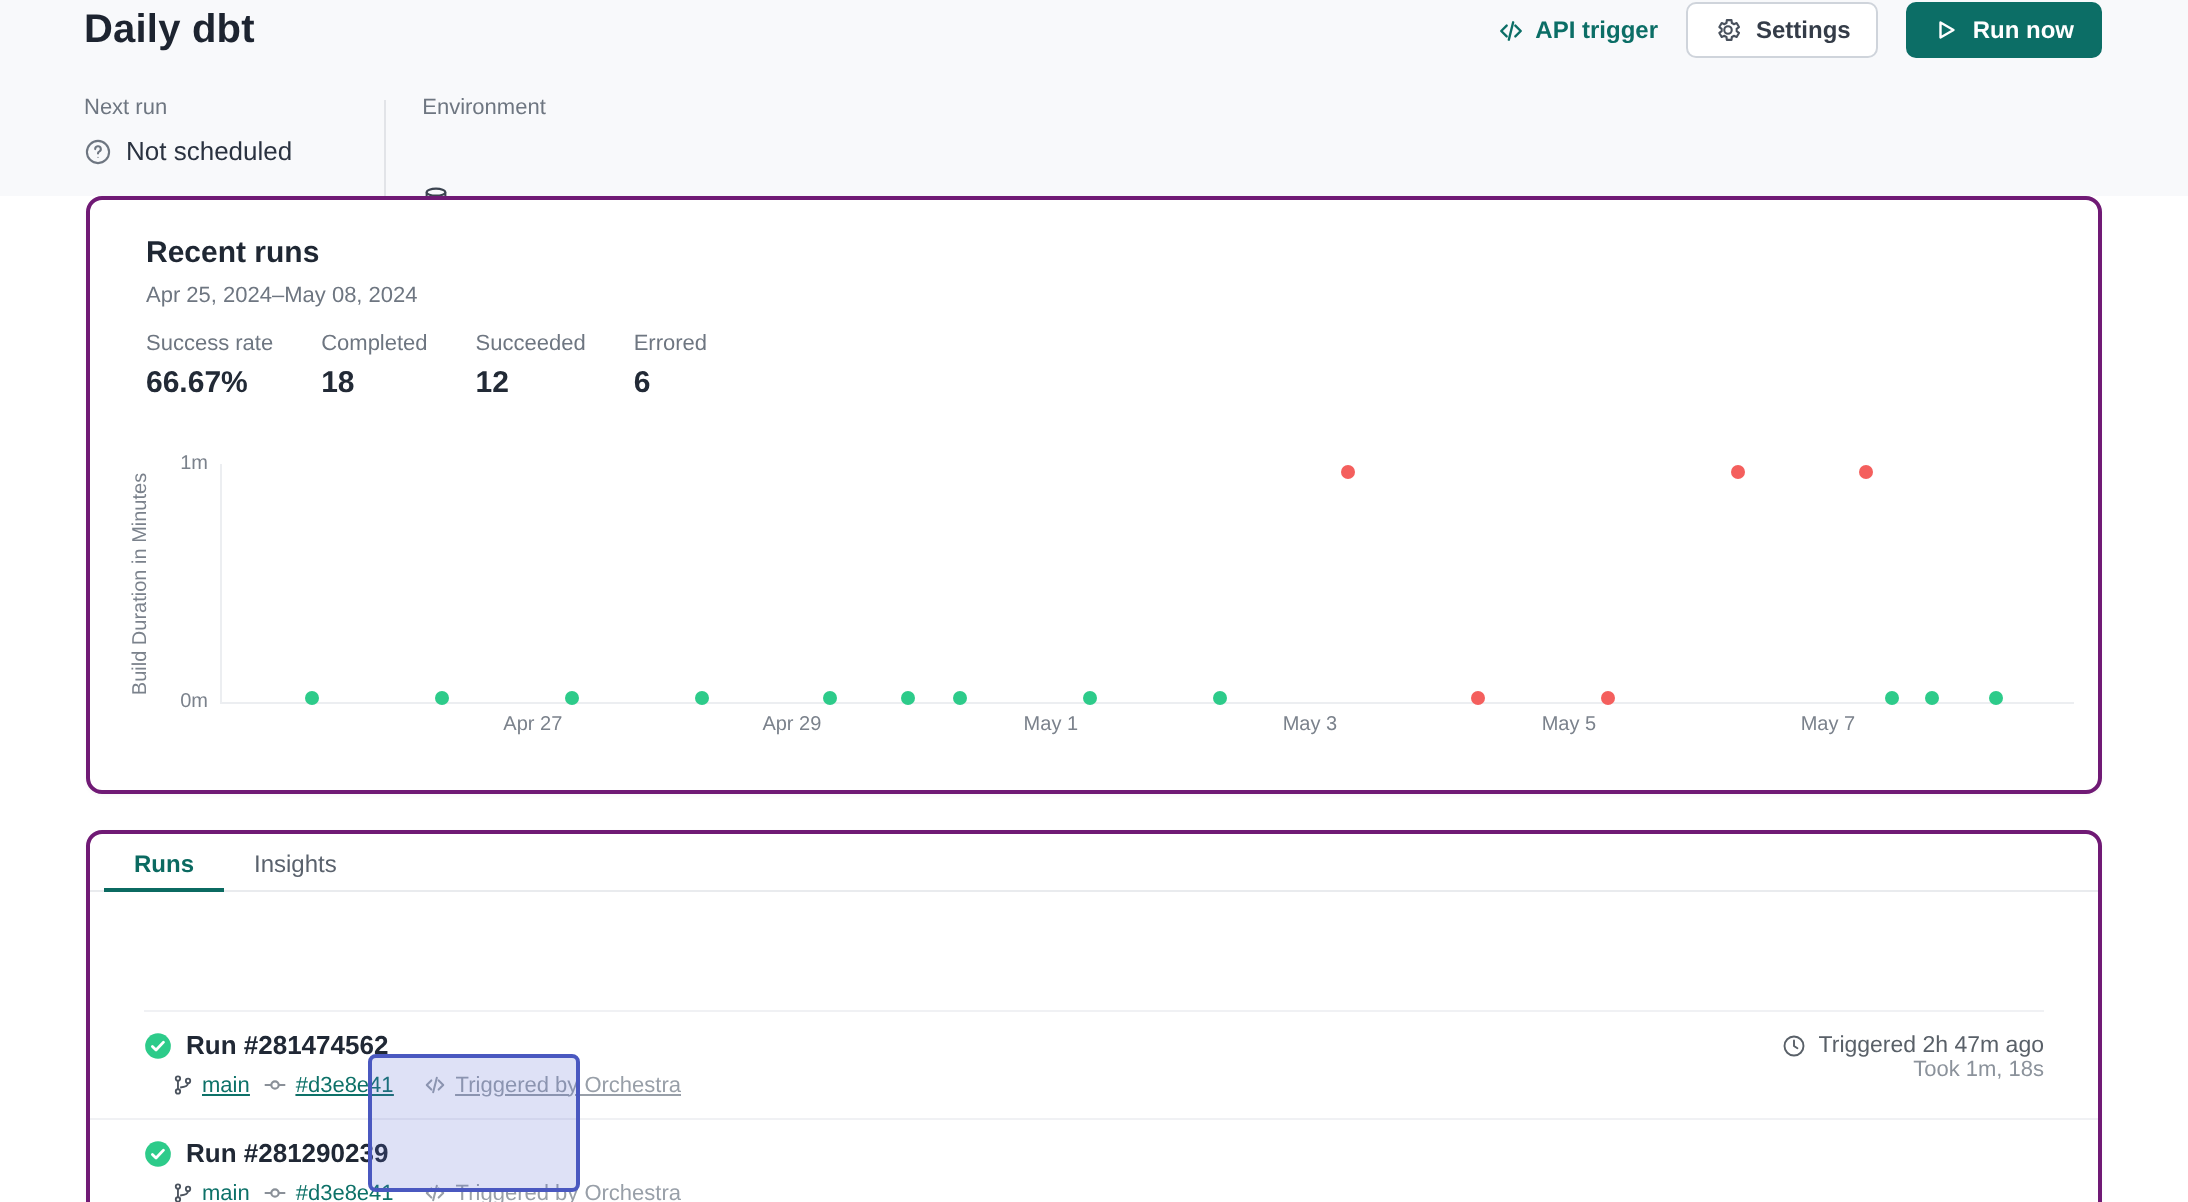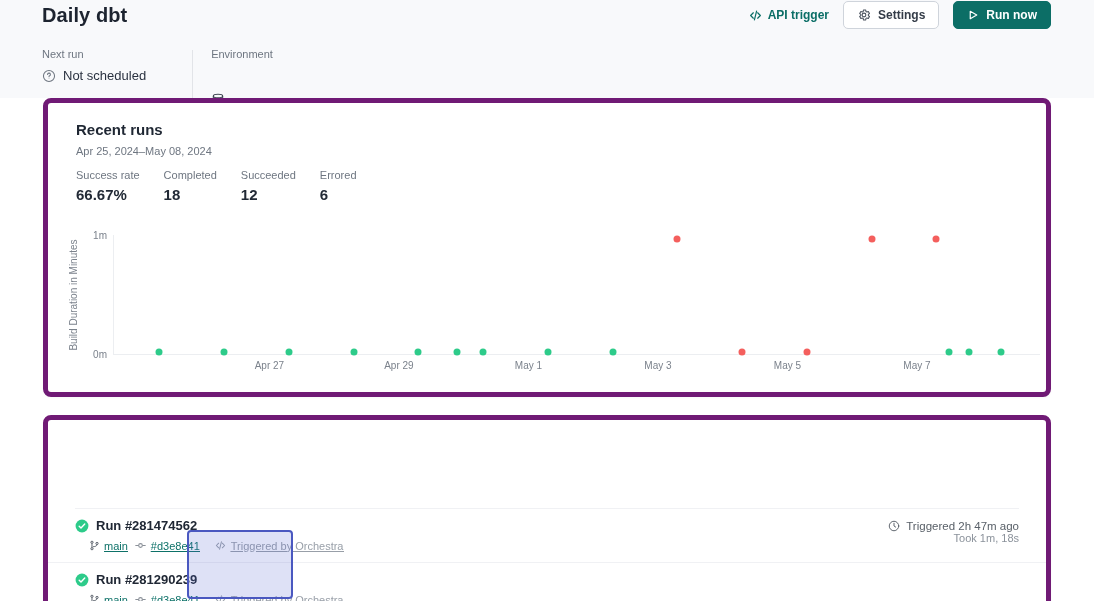--- a/index.html
+++ b/index.html
@@ -21,21 +21,21 @@
   .btn-primary { background:#0c6e66; border:1px solid #0c6e66; color:#ffffff; }
 
   .meta-row { position:absolute; left:42px; top:48px; display:flex; align-items:stretch; }
   .meta-group { display:flex; flex-direction:column; }
   .meta-label { font-size:11px; color:#6e7681; margin-bottom:8px; }
   .meta-value { display:flex; align-items:center; gap:7px; font-size:13px; color:#2a3240; }
   .meta-divider { width:1px; background:#e2e4e8; margin:2px 18px 0 46px; }
   .env-link { font-size:12px; color:#0d7168; text-decoration:underline; cursor:pointer;margin-top:48px; }
 
   
-  .card { position:absolute; background:#ffffff; border:5px solid #701a75; border-radius:8px; box-shadow:0 1px 2px rgba(16,24,40,0.03); }
+  .card { position:absolute; background:#ffffff; border:2px solid #701a75; border-radius:8px; box-shadow:0 1px 2px rgba(16,24,40,0.03); }
   .card-recent { left:43px; top:98px; width:1008px; height:299px; }
   .card-runs   { left:43px; top:415px; width:1008px; height:220px; }
 
   
   .rr-title { position:absolute; left:28px; top:18px; font-size:15px; font-weight:700; color:#1f2733; }
   .rr-range { position:absolute; left:28px; top:42px; font-size:11px; color:#6e7681; }
   .rr-stats { position:absolute; left:28px; top:66px; display:flex; }
   .stat { margin-right:24px; min-width:52px; }
   .stat-label { font-size:11px; color:#6e7681; }
   .stat-value { font-size:15px; font-weight:700; color:#222a36; margin-top:5px; }
@@ -213,20 +213,24 @@
       <div class="dot" style="left: 60.8392%; bottom: 97%; background: rgb(244, 95, 93);"></div>
       <div class="dot" style="left: 81.8182%; bottom: 97%; background: rgb(244, 95, 93);"></div>
       <div class="dot" style="left: 88.8112%; bottom: 97%; background: rgb(244, 95, 93);"></div>
       <div class="dot" style="left: 67.8322%; bottom: 2%; background: rgb(244, 95, 93);"></div>
       <div class="dot" style="left: 74.8252%; bottom: 2%; background: rgb(244, 95, 93);"></div>
     </div>
 </div>
 
 <div class="card card-runs">
 
+  <div class="tabbar">
+    <div class="tab active">Runs</div>
+    <div class="tab">Insights</div>
+  </div>
 
 
   <div class="filter-sep"></div>
 
   <div class="runs-list">
 
     <div class="run-row">
       <div>
         <div class="run-title">
           <span class="icn">

